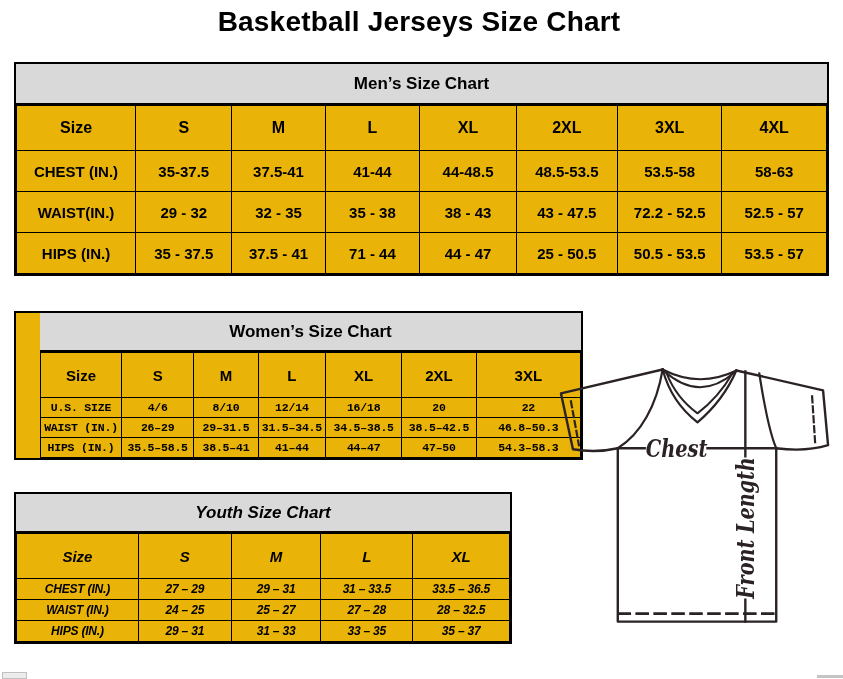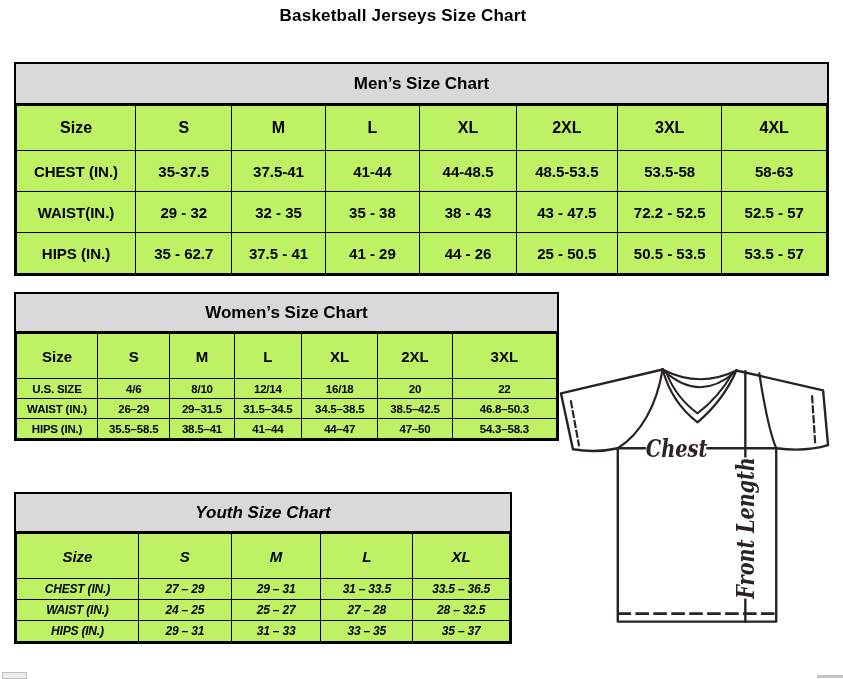--- a/index.html
+++ b/index.html
@@ -1,43 +1,43 @@
 <!DOCTYPE html>
 <html><head>
 <meta charset="utf-8">
 <style>
   html,body{margin:0;padding:0;}
   body{
     width:843px;height:679px;position:relative;background:#ffffff;
     font-family:"Liberation Sans",sans-serif;color:#000;overflow:hidden;
   }
   .page-title{
-    position:absolute;top:6px;left:0;width:806px;text-align:center;
-    font-size:17px;font-weight:bold;letter-spacing:.2px;margin:0;
-  }
-  .chart{position:absolute;border:2px solid #000;background:#bef264;}
+    position:absolute;top:6px;left:16px;width:806px;text-align:center;
+    font-size:28px;font-weight:bold;letter-spacing:.2px;margin:0;
+  }
+  .chart{position:absolute;border:2px solid #000;background:#eab308;}
   .chart-mens{left:14px;top:62px;width:811px;}
-  .chart-womens{left:14px;top:292px;width:541px;}
+  .chart-womens{left:14px;top:311px;width:541px;padding-left:24px;}
   .chart-youth{left:14px;top:492px;width:494px;font-style:italic;}
   .band{
     background:#d9d9d9;border-bottom:2px solid #000;
     display:flex;align-items:center;justify-content:center;
     font-weight:bold;font-size:17px;
   }
   .chart-mens .band{height:39px;}
   .chart-womens .band,.chart-youth .band{height:37px;}
   table{border-collapse:collapse;width:100%;table-layout:fixed;}
   th,td{
     border:1.5px solid #000;text-align:center;vertical-align:middle;
     font-weight:bold;padding:0;
   }
   .chart-mens th{height:44px;font-size:16px;}
   .chart-mens td{height:40px;font-size:15px;}
   .chart-womens th{height:44px;font-size:15px;}
-  .chart-womens td{height:19px;font-size:11.5px;letter-spacing:-.2px;}
+  .chart-womens td{height:19px;font-size:11.5px;letter-spacing:-.2px;font-family:Liberation Mono, monospace;}
   .chart-youth th{height:44px;font-size:15px;}
   .chart-youth td{height:20px;font-size:12px;letter-spacing:-.2px;}
   .diagram{position:absolute;left:556px;top:360px;width:287px;height:300px;}
   .diagram svg{display:block;width:100%;height:100%;}
   .jersey-text{
     font-family:"DejaVu Serif","Liberation Serif",serif;
     font-style:italic;font-weight:bold;fill:#2b2226;
   }
   .frag-left{
     position:absolute;left:2px;top:672px;width:25px;height:7px;
@@ -94,24 +94,24 @@
           <td>29 - 32</td>
           <td>32 - 35</td>
           <td>35 - 38</td>
           <td>38 - 43</td>
           <td>43 - 47.5</td>
           <td>72.2 - 52.5</td>
           <td>52.5 - 57</td>
         </tr>
         <tr>
           <td>HIPS (IN.)</td>
-          <td>35 - 62.7</td>
+          <td>35 - 37.5</td>
           <td>37.5 - 41</td>
-          <td>41 - 29</td>
-          <td>44 - 26</td>
+          <td>71 - 44</td>
+          <td>44 - 47</td>
           <td>25 - 50.5</td>
           <td>50.5 - 53.5</td>
           <td>53.5 - 57</td>
         </tr>
       </tbody>
     </table>
 </section>
 
 <section class="chart chart-womens">
   <div class="band">Women’s Size Chart</div>

